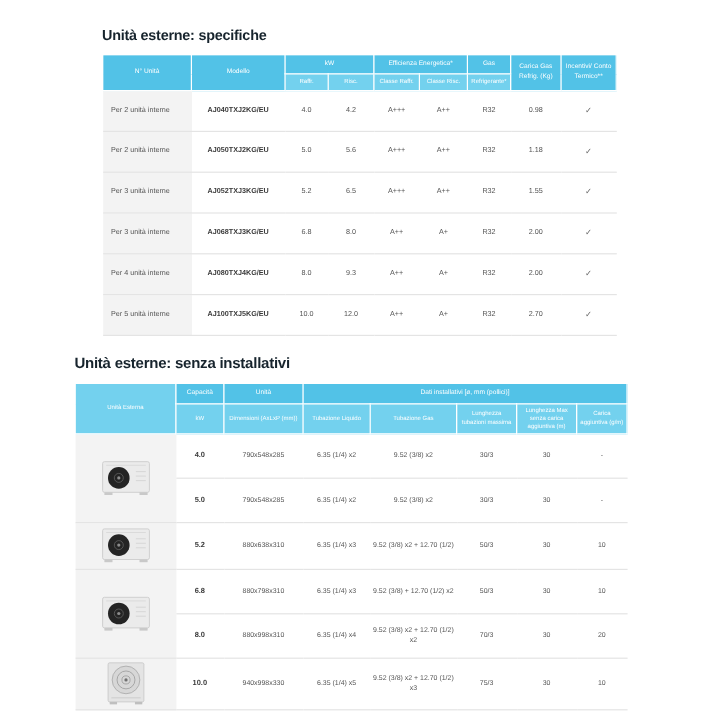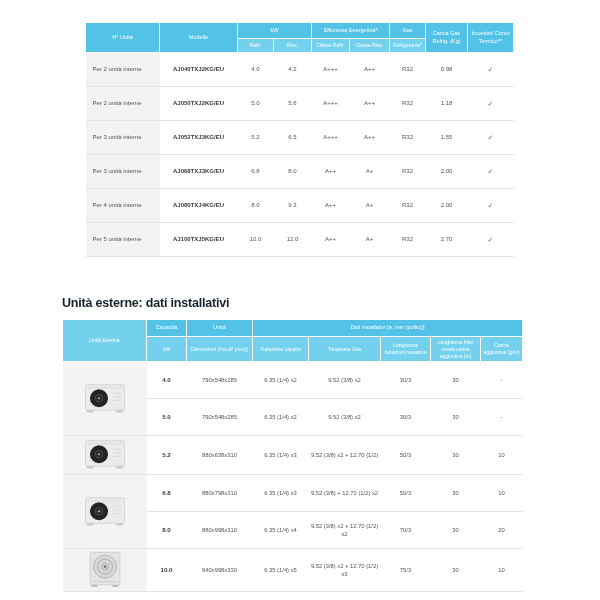--- a/index.html
+++ b/index.html
@@ -39,20 +39,21 @@
   #install-table td.capacity { font-size:6.2px; }
   td.imgcell { background:#f3f3f3; }
   .unit-svg { display:block; margin:0 auto; }
 </style>
 </head>
 <body>
 
 <div class="canvas">
 
   <div id="spec-section">
+    <div class="section-title">Unità esterne: specifiche</div>
     <table id="spec-table">
       <colgroup>
         <col style="width:74px">
           <col style="width:78px">
           <col style="width:36px">
           <col style="width:38px">
         <col style="width:38px">
           <col style="width:40px">
           <col style="width:36px">
           <col style="width:42px">
@@ -141,21 +142,21 @@
           <td>A+</td>
           <td>R32</td>
           <td>2.70</td>
           <td class="check">✓</td>
         </tr>
       </tbody>
     </table>
   </div>
 
   <div id="install-section">
-    <div class="section-title">Unità esterne: dati installativi</div>
+    <div class="section-title">Unità esterne: senza installativi</div>
     <table id="install-table">
       <colgroup>
         <col style="width:84px">
           <col style="width:40px">
           <col style="width:66px">
           <col style="width:56px">
         <col style="width:72px">
           <col style="width:50px">
           <col style="width:50px">
           <col style="width:42px">

